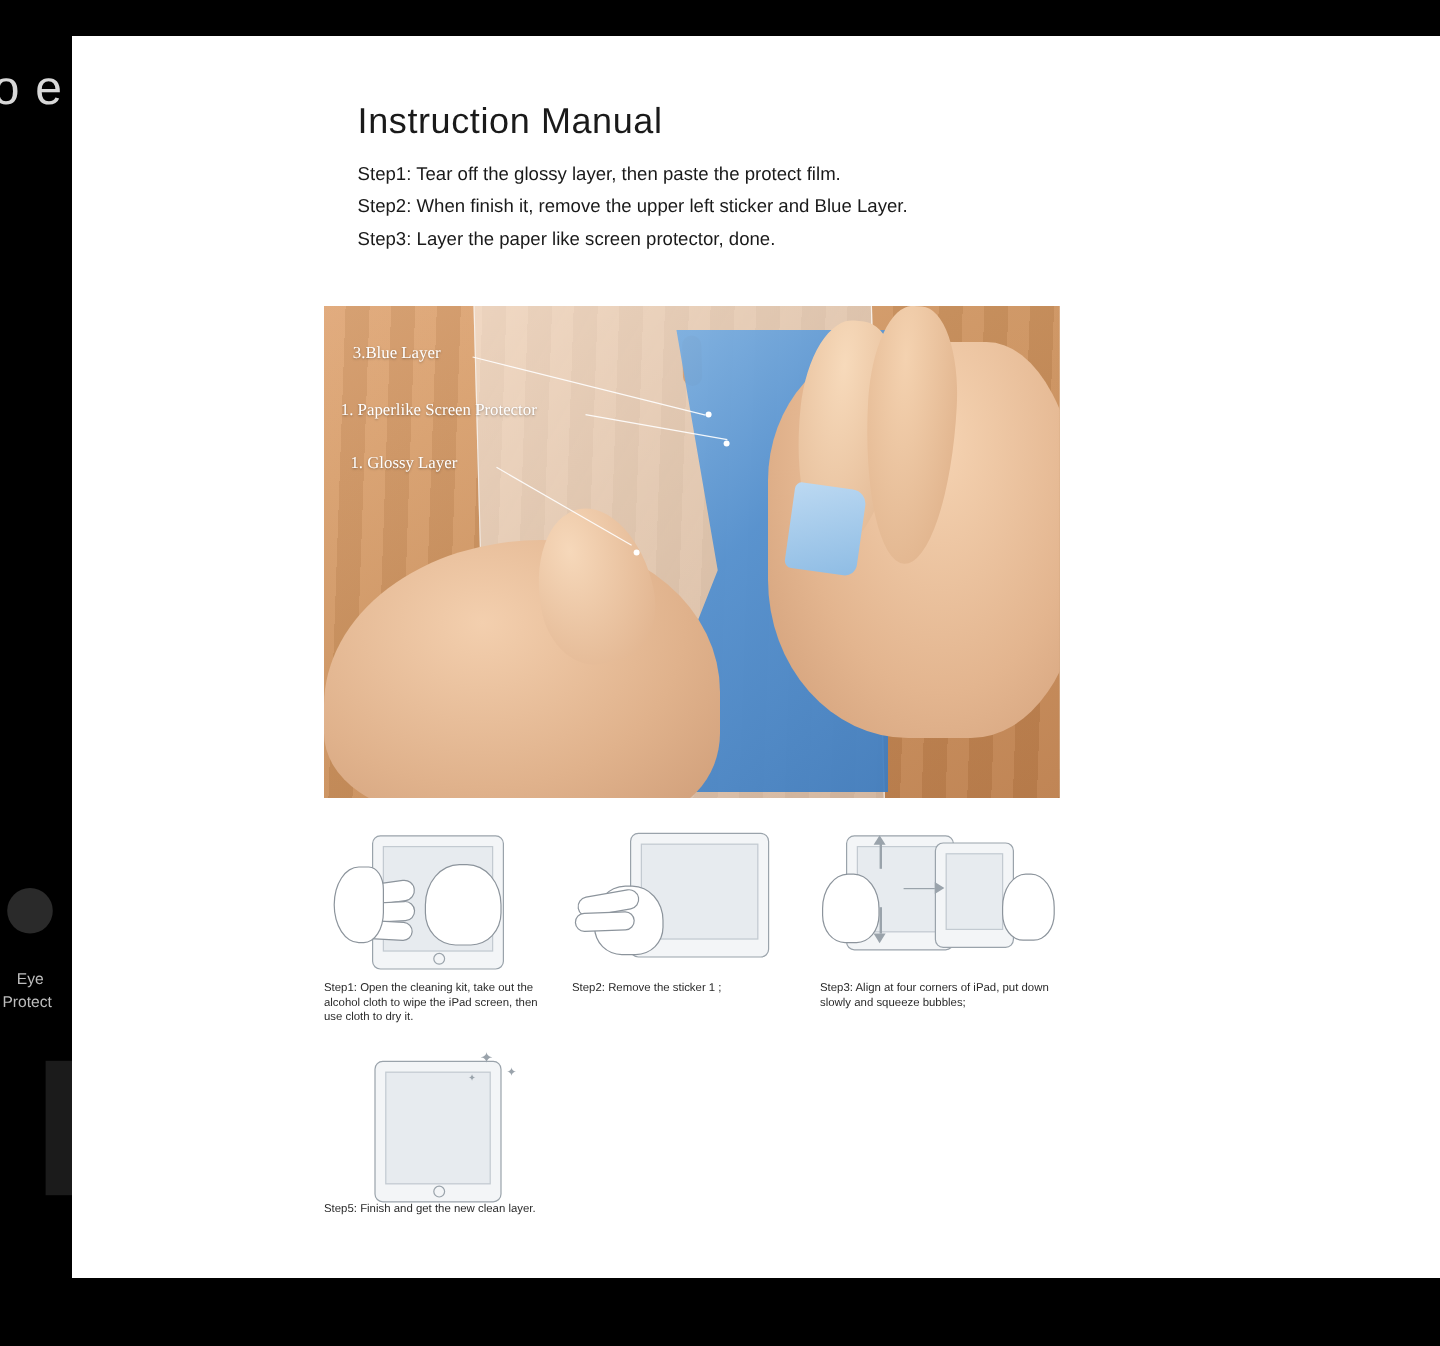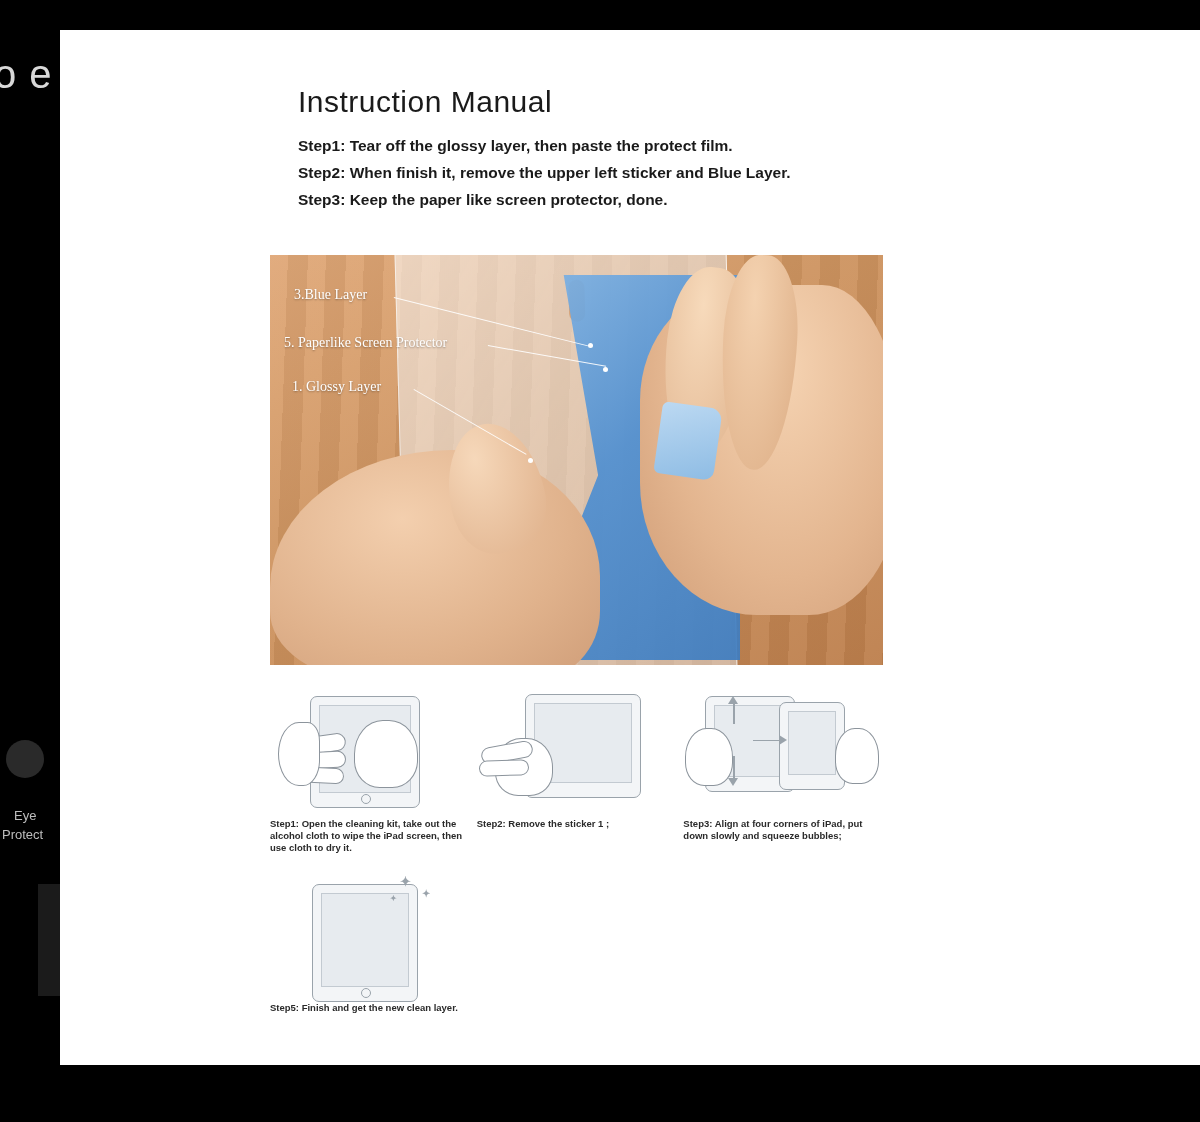--- a/index.html
+++ b/index.html
@@ -63,21 +63,20 @@
     letter-spacing: 0.5px;
     margin: 0 0 18px 0;
     font-weight: normal;
   }
 
   .step-line {
     font-size: 15.5px;
     color: #1a1a1a;
     margin-bottom: 9px;
     white-space: nowrap;
-    font-weight: bold;
   }
 
   
   .hero {
     position: absolute;
     left: 210px;
     top: 225px;
     width: 613px;
     height: 410px;
     overflow: hidden;
@@ -206,21 +205,20 @@
     left: 210px;
     top: 662px;
     width: 620px;
   }
   .step-row {
     display: flex;
   }
   .step-cell {
     width: 196px;
     margin-right: 11px;
-    font-weight: bold;
   }
   .step-art {
     height: 120px;
     position: relative;
   }
   .step-caption {
     font-size: 9.5px;
     color: #2a2a2a;
     line-height: 1.28;
     margin-top: 6px;
@@ -297,39 +295,39 @@
 <div class="bg-small-text" style="left:2px; top:827px;">Protect</div>
 <div class="bg-shape" style="left:38px; top:884px; width:22px; height:112px; background:#1b1b1b;"></div>
 <div class="bg-shape" style="left:6px; top:740px; width:38px; height:38px; border-radius:50%; background:#2a2a2a;"></div>
 
 <div class="sheet">
 
   <div class="doc-inner">
     <h1 class="doc-title">Instruction Manual</h1>
     <div class="step-line">Step1: Tear off the glossy layer, then paste the protect film.</div>
     <div class="step-line">Step2:  When finish it, remove the upper left sticker and Blue Layer.</div>
-    <div class="step-line">Step3:  Keep the paper like screen protector, done.</div>
+    <div class="step-line">Step3:  Layer the paper like screen protector, done.</div>
   </div>
 
   <div class="hero">
     <div class="wood"></div>
     <div class="film"></div>
     <div class="blue"></div>
     <div class="hand-left"></div>
     <div class="thumb-left"></div>
     <div class="hand-right"></div>
     <div class="finger-a"></div>
     <div class="finger-b"></div>
     <div class="blue-tab"></div>
 
     <div class="callout-label" style="left:24px; top:32px;">3.Blue Layer</div>
     <div class="callout-line" style="left:124px; top:42px; width:200px; transform: rotate(14deg);"></div>
     <div class="callout-dot" style="left:318px; top:88px;"></div>
 
-    <div class="callout-label" style="left:14px; top:80px;">5. Paperlike Screen Protector</div>
+    <div class="callout-label" style="left:14px; top:80px;">1. Paperlike Screen Protector</div>
     <div class="callout-line" style="left:218px; top:90px; width:120px; transform: rotate(10deg);"></div>
     <div class="callout-dot" style="left:333px; top:112px;"></div>
 
     <div class="callout-label" style="left:22px; top:124px;">1. Glossy Layer</div>
     <div class="callout-line" style="left:144px; top:134px; width:130px; transform: rotate(30deg);"></div>
     <div class="callout-dot" style="left:258px; top:203px;"></div>
   </div>
 
   <div class="steps-grid">
 

